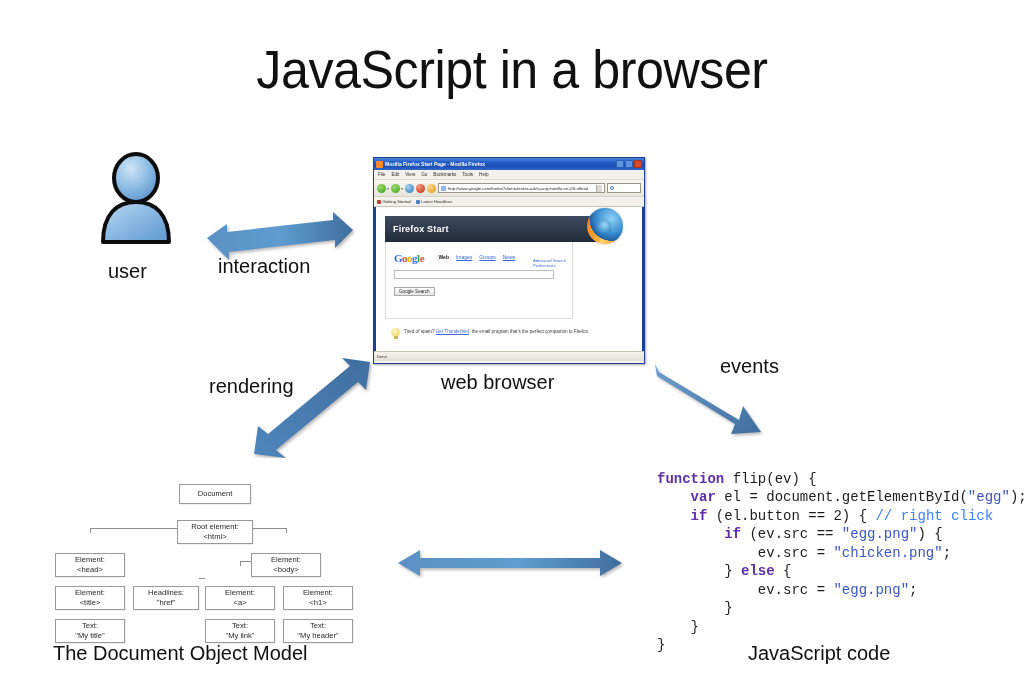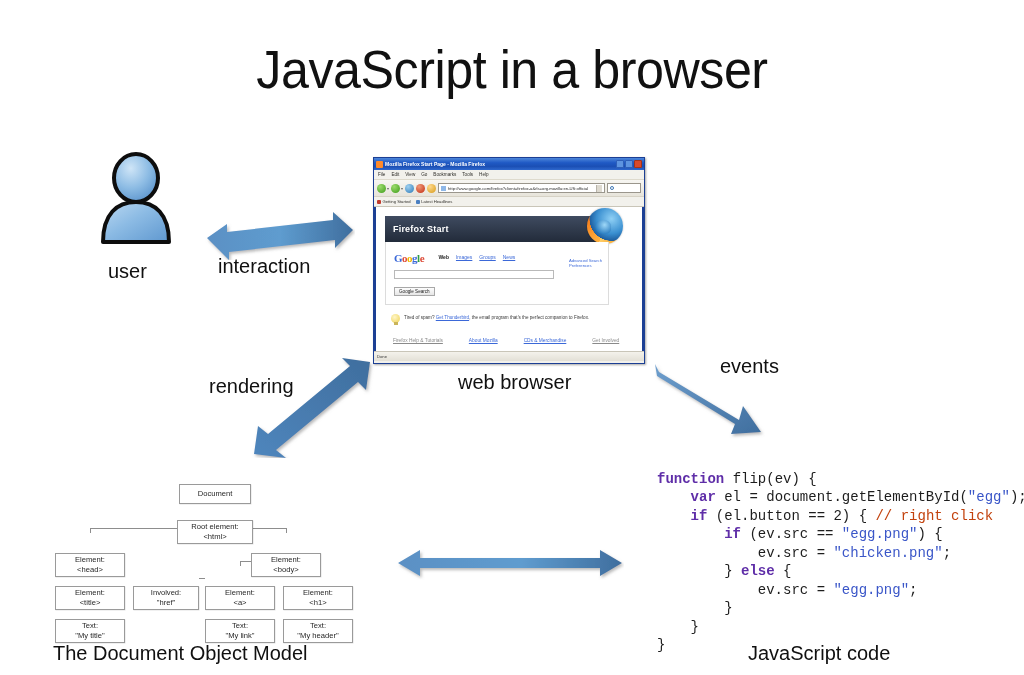--- a/index.html
+++ b/index.html
@@ -28,21 +28,21 @@
   .caption {
     position: absolute;
     font-size: 20px;
     color: #101010;
     white-space: nowrap;
     font-family: "Liberation Sans", sans-serif;
   }
   #cap-user        { left: 108px; top: 260px; }
   #cap-interaction { left: 218px; top: 255px; }
   #cap-rendering   { left: 209px; top: 375px; }
-  #cap-webbrowser  { left: 441px; top: 371px; margin-left: 17px; }
+  #cap-webbrowser  { left: 441px; top: 371px; }
   #cap-events      { left: 720px; top: 355px; }
   #cap-dom-manip   { left: 412px; top: 520px; }
   #cap-domtitle    { left: 53px; top: 642px; }
   #cap-jscode      { left: 748px; top: 642px; }
 
   
   #user-icon { position: absolute; left: 95px; top: 152px; width: 82px; height: 92px; }
 
   
   .arrow { position: absolute; }
@@ -141,22 +141,22 @@
       conic-gradient(from 200deg, #ffb23f 0deg, #f77f1d 90deg, #e0531a 180deg, #f9a62c 300deg, #ffcf6a 360deg);
     box-shadow: 0 0 2px rgba(0,0,0,0.3);
   }
   #fx-logo::after {
     content: ""; position: absolute; left: 8px; top: 12px; width: 16px; height: 14px;
     border-radius: 50% 50% 40% 60%;
     background: radial-gradient(circle at 60% 35%, #9fd8f8, #2d7fc2 70%, #1b5d9c 100%);
   }
 
   #google-panel {
-    width: 224px; border: 1px solid #dcdcdc; border-top: none;
-    background: #fff; padding: 6px 8px 7px 8px; position: relative;
+    width: 188px; border: 1px solid #dcdcdc; border-top: none;
+    background: #fff; padding: 6px 8px 21px 8px; position: relative;
   }
   #google-logo {
     font-size: 11px; font-weight: bold; letter-spacing: -0.5px;
     font-family: "Liberation Serif", serif;
     display: inline-block;
   }
   #google-logo .b { color: #3b68d8; } #google-logo .r { color: #dd4b39; }
   #google-logo .y { color: #f2b600; } #google-logo .g { color: #2f9e44; }
   #g-tabs { display: inline-flex; gap: 7px; margin-left: 10px; vertical-align: 3px; }
   #g-tabs span { font-size: 5px; color: #3b68d8; text-decoration: underline; font-family: "Liberation Sans", sans-serif;}
@@ -218,21 +218,21 @@
   #jscode {
     position: absolute; left: 657px; top: 470px;
     font-family: "Liberation Mono", monospace;
     font-size: 14px;
     line-height: 1.32;
     white-space: pre;
     color: #1d1d1d;
   }
   #jscode .kw  { color: #5f2ea8; font-weight: bold; }
   #jscode .str { color: #3a56c8; }
-  #jscode .com { color: #c2410c; }
+  #jscode .com { color: #3b82f6; }
 </style>
 </head>
 <body>
 
 <div id="stage">
 
   <div id="title">JavaScript in a browser</div>
 
   <svg id="user-icon" viewBox="0 0 82 92">
     <defs>
@@ -439,21 +439,21 @@
       </div>
       <div class="node" style="left: 206px; top: 75px; width: 70px; height: 24px;">
         <div>Element:</div>
         <div>&lt;body&gt;</div>
       </div>
       <div class="node" style="left: 10px; top: 108px; width: 70px; height: 24px;">
         <div>Element:</div>
         <div>&lt;title&gt;</div>
       </div>
       <div class="node" style="left: 88px; top: 108px; width: 66px; height: 24px;">
-        <div>Involved:</div>
+        <div>Headlines:</div>
         <div>"href"</div>
       </div>
       <div class="node" style="left: 160px; top: 108px; width: 70px; height: 24px;">
         <div>Element:</div>
         <div>&lt;a&gt;</div>
       </div>
       <div class="node" style="left: 238px; top: 108px; width: 70px; height: 24px;">
         <div>Element:</div>
         <div>&lt;h1&gt;</div>
       </div>

